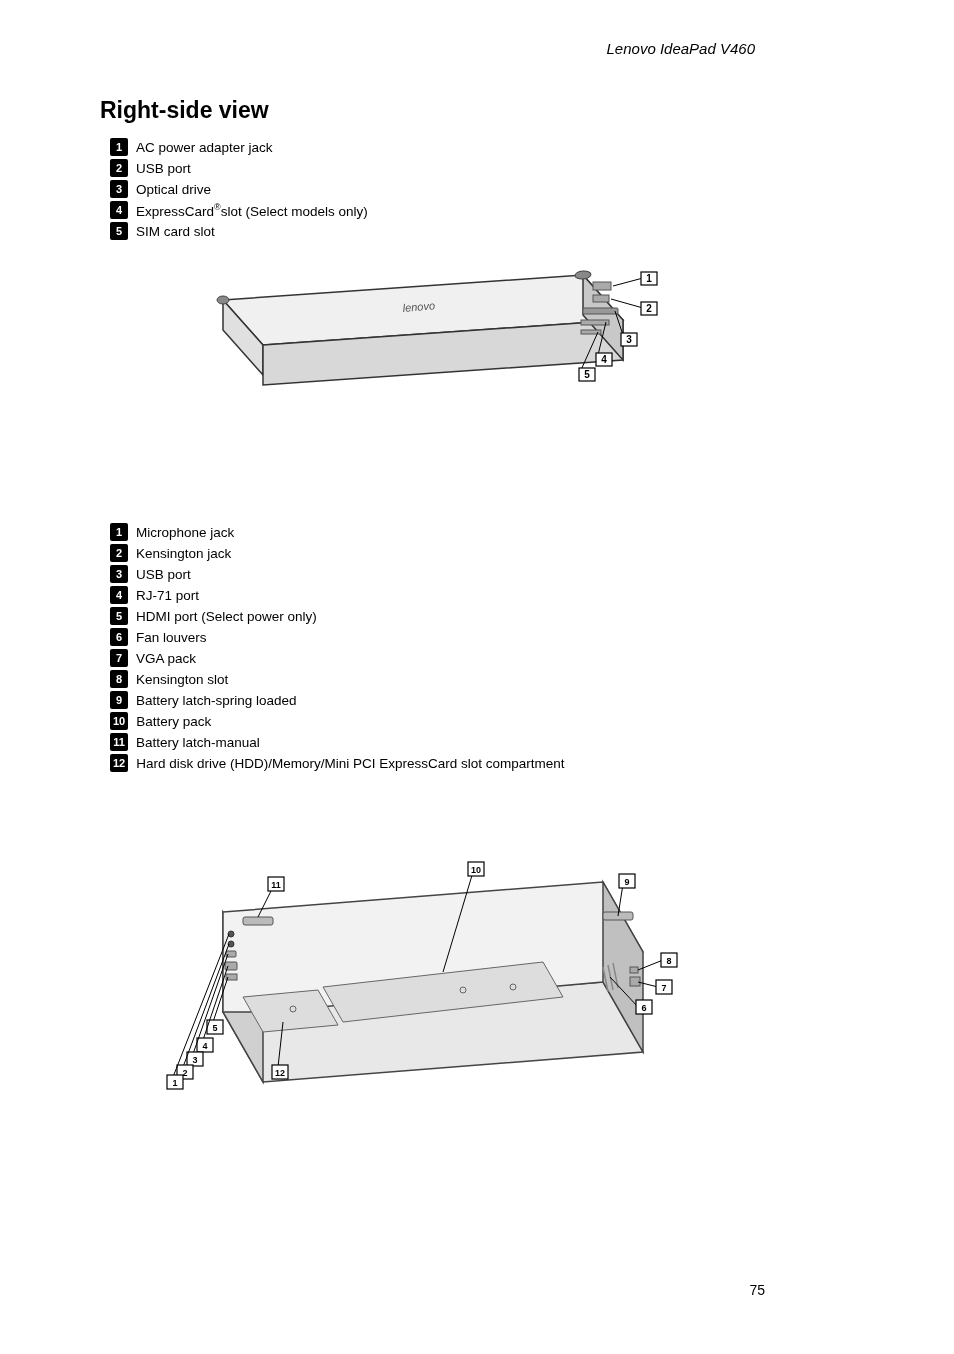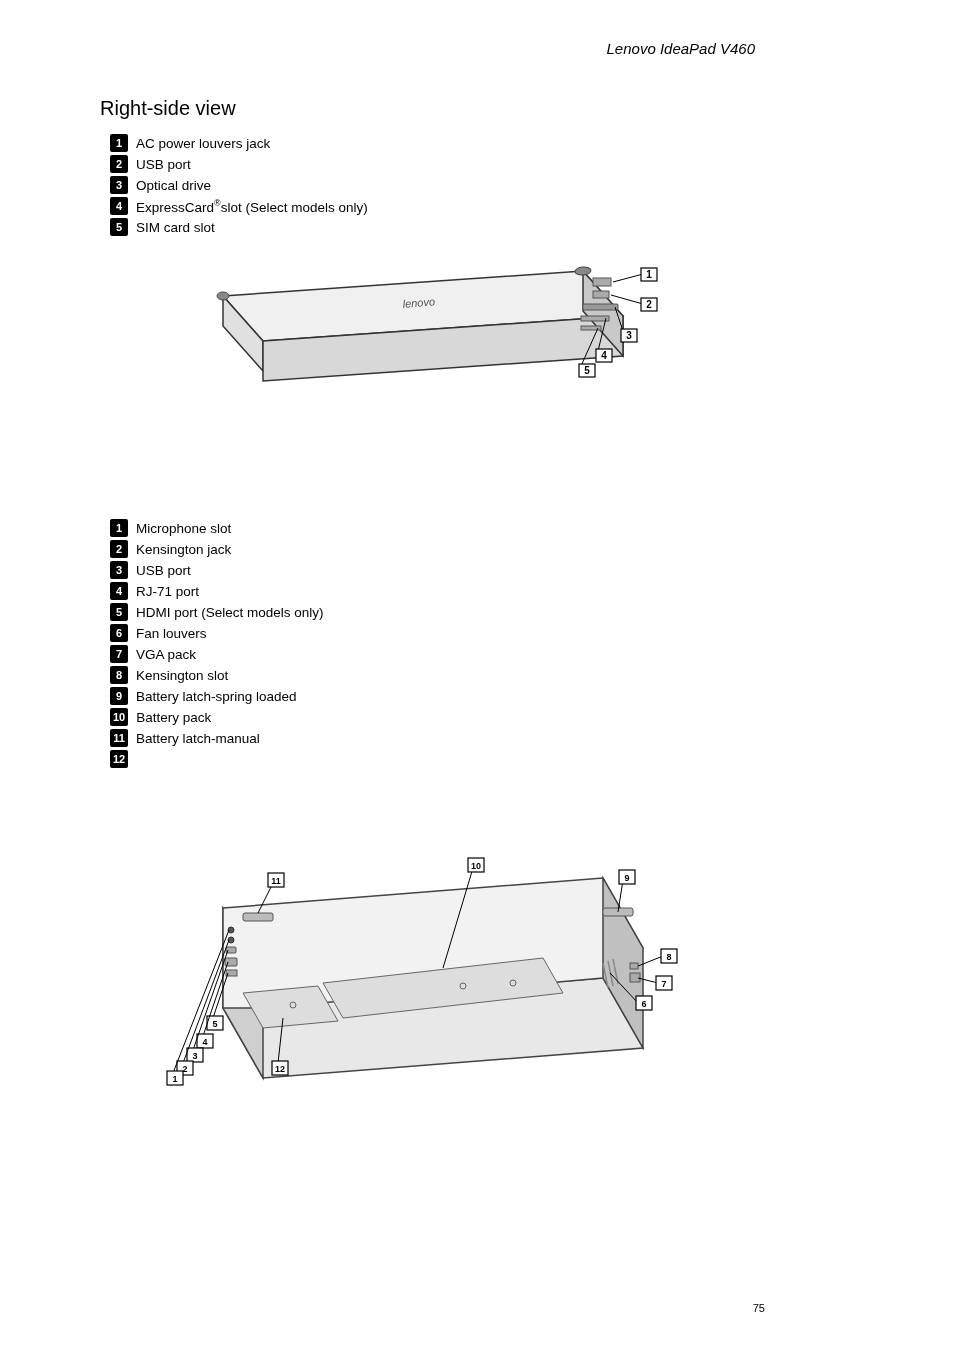--- a/index.html
+++ b/index.html
@@ -22,22 +22,22 @@
 
     .header-title {
       text-align: right;
       font-style: italic;
       font-size: 15px;
       margin-bottom: 40px;
       padding-right: 10px;
     }
 
     .section-title {
-      font-size: 20px;
-      font-weight: normal;
+      font-size: 23px;
+      font-weight: bold;
       margin-bottom: 14px;
     }
 
     .item-list {
       list-style: none;
       margin-bottom: 20px;
       padding-left: 10px;
     }
 
     .item-list li {
@@ -70,43 +70,43 @@
     }
 
     
     .laptop-right-svg {
       width: 480px;
       height: 220px;
     }
 
     .page-number {
       position: absolute;
-      bottom: 40px;
+      bottom: 56px;
       right: 80px;
-      font-size: 11px;
+      font-size: 14px;
     }
 
     sup {
       font-size: 9px;
     }
   </style>
 </head>
 <body>
 
 <div class="page-container">
 
   <div class="header-title">Lenovo IdeaPad V460</div>
 
   <div>
     <div class="section-title">Right-side view</div>
 
     <ul class="item-list">
       <li>
         <span class="item-badge" style="background:#000;">1</span>
-        <span>AC power louvers jack</span>
+        <span>AC power adapter jack</span>
       </li>
       <li>
         <span class="item-badge">2</span>
         <span>USB port</span>
       </li>
       <li>
         <span class="item-badge">3</span>
         <span>Optical drive</span>
       </li>
       <li>
@@ -168,37 +168,37 @@
         </g>
       </svg>
     </div>
   </div>
 
   <div>
 
     <ul class="item-list">
       <li>
         <span class="item-badge">1</span>
-        <span>Microphone slot</span>
+        <span>Microphone jack</span>
       </li>
       <li>
         <span class="item-badge">2</span>
         <span>Kensington jack</span>
       </li>
       <li>
         <span class="item-badge">3</span>
         <span>USB port</span>
       </li>
       <li>
         <span class="item-badge">4</span>
         <span>RJ-71 port</span>
       </li>
       <li>
         <span class="item-badge">5</span>
-        <span>HDMI port (Select models only)</span>
+        <span>HDMI port (Select power only)</span>
       </li>
       <li>
         <span class="item-badge">6</span>
         <span>Fan louvers</span>
       </li>
       <li>
         <span class="item-badge">7</span>
         <span>VGA pack</span>
       </li>
       <li>
@@ -212,20 +212,21 @@
       <li>
         <span class="item-badge">10</span>
         <span>Battery pack</span>
       </li>
       <li>
         <span class="item-badge">11</span>
         <span>Battery latch-manual</span>
       </li>
       <li>
         <span class="item-badge">12</span>
+        <span>Hard disk drive (HDD)/Memory/Mini PCI ExpressCard slot compartment</span>
       </li>
     </ul>
 
     <div class="diagram-container" style="width:560px;">
       <svg viewBox="0 0 560 320" width="560" height="320" xmlns="http://www.w3.org/2000/svg">
         <g transform="translate(10,20)">
 
           <polygon points="60,200 440,170 480,240 100,270" fill="#e8e8e8" stroke="#444" stroke-width="1.5"></polygon>
 
           <polygon points="60,100 100,170 100,270 60,200" fill="#d0d0d0" stroke="#444" stroke-width="1.5"></polygon>

